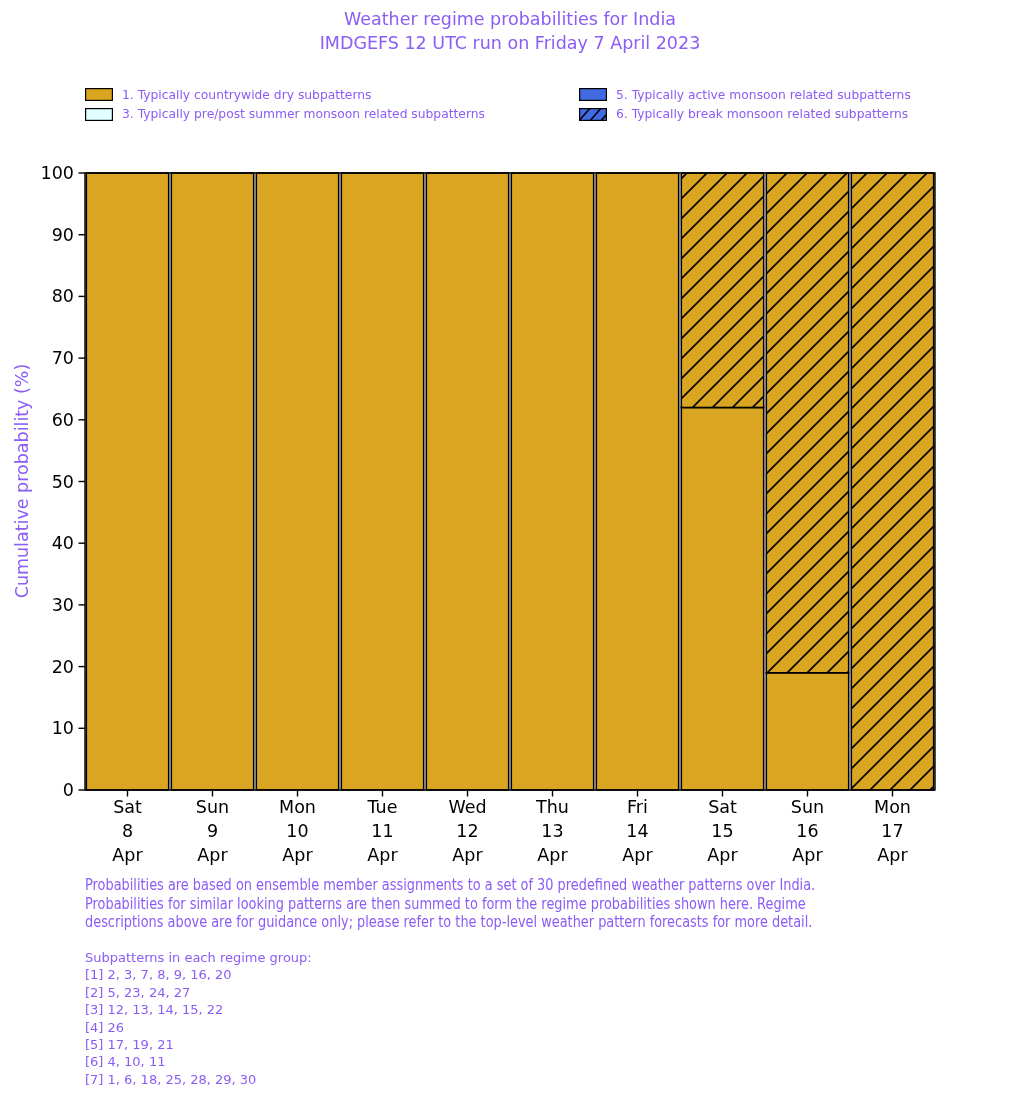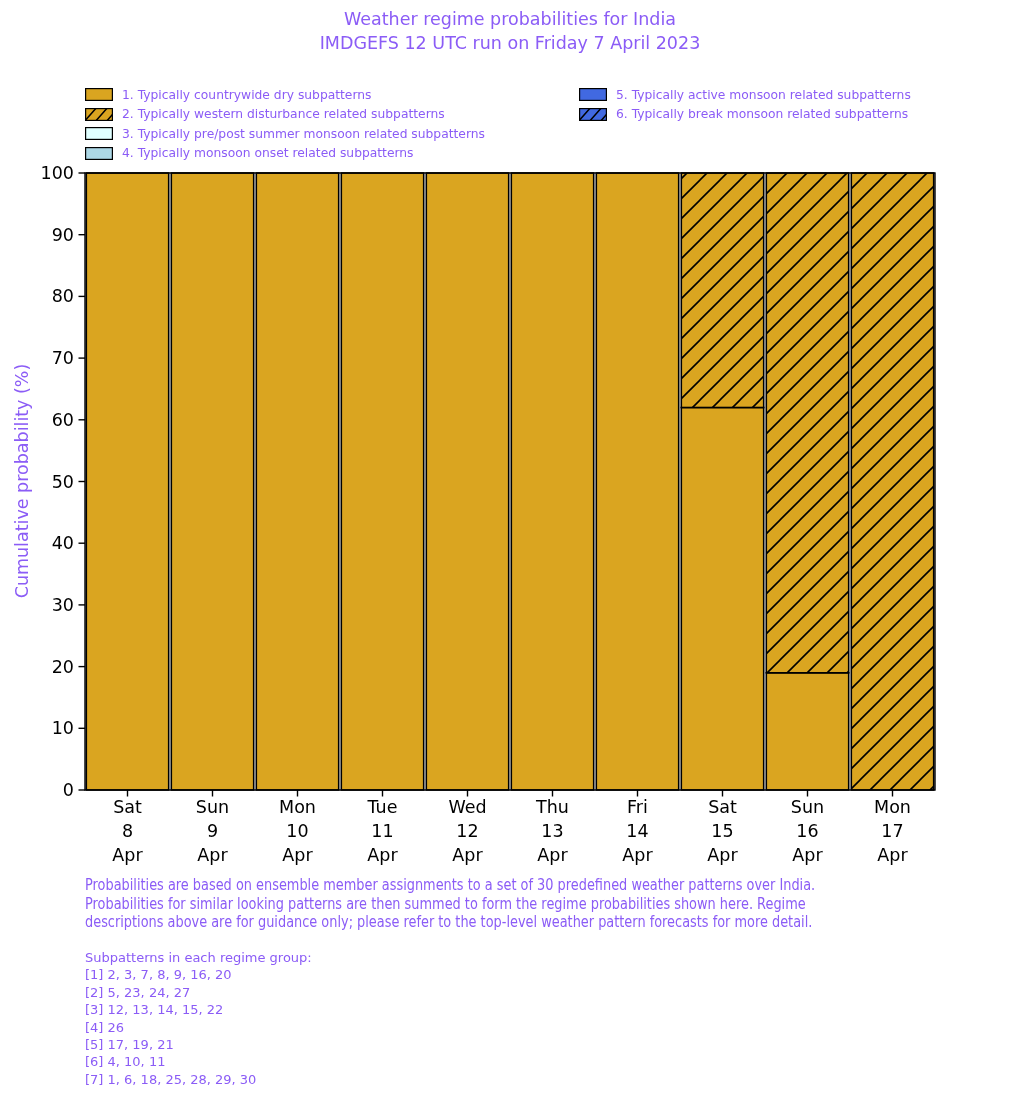--- a/index.html
+++ b/index.html
@@ -35,39 +35,24 @@
     <div class="legend-col1" id="legend-col1">
         <div class="legend-item">
           <svg width="28" height="13">
             <rect x="0.6" y="0.6" width="26.8" height="11.8" fill="#DAA520" stroke="none"></rect>
             <rect x="0.6" y="0.6" width="26.8" height="11.8" fill="none" stroke="#000" stroke-width="1.2"></rect>
           </svg>
           <span class="legend-label">1. Typically countrywide dry subpatterns</span>
         </div>
         <div class="legend-item">
           <svg width="28" height="13">
-            <rect x="0.6" y="0.6" width="26.8" height="11.8" fill="#DAA520" stroke="none"></rect>
-            <path d="M-2,15 L13,-2 M9,15 L24,-2 M20,15 L35,-2" stroke="#000" stroke-width="1.5" fill="none"></path>
-            <rect x="0.6" y="0.6" width="26.8" height="11.8" fill="none" stroke="#000" stroke-width="1.2"></rect>
-          </svg>
-          <span class="legend-label">2. Typically western disturbance related subpatterns</span>
-        </div>
-        <div class="legend-item">
-          <svg width="28" height="13">
             <rect x="0.6" y="0.6" width="26.8" height="11.8" fill="#E0FFFF" stroke="none"></rect>
             <rect x="0.6" y="0.6" width="26.8" height="11.8" fill="none" stroke="#000" stroke-width="1.2"></rect>
           </svg>
           <span class="legend-label">3. Typically pre/post summer monsoon related subpatterns</span>
-        </div>
-        <div class="legend-item">
-          <svg width="28" height="13">
-            <rect x="0.6" y="0.6" width="26.8" height="11.8" fill="#ADD8E6" stroke="none"></rect>
-            <rect x="0.6" y="0.6" width="26.8" height="11.8" fill="none" stroke="#000" stroke-width="1.2"></rect>
-          </svg>
-          <span class="legend-label">4. Typically monsoon onset related subpatterns</span>
         </div>
       </div>
     <div class="legend-col2" id="legend-col2">
         <div class="legend-item">
           <svg width="28" height="13">
             <rect x="0.6" y="0.6" width="26.8" height="11.8" fill="#4169E1" stroke="none"></rect>
             <rect x="0.6" y="0.6" width="26.8" height="11.8" fill="none" stroke="#000" stroke-width="1.2"></rect>
           </svg>
           <span class="legend-label">5. Typically active monsoon related subpatterns</span>
         </div>

